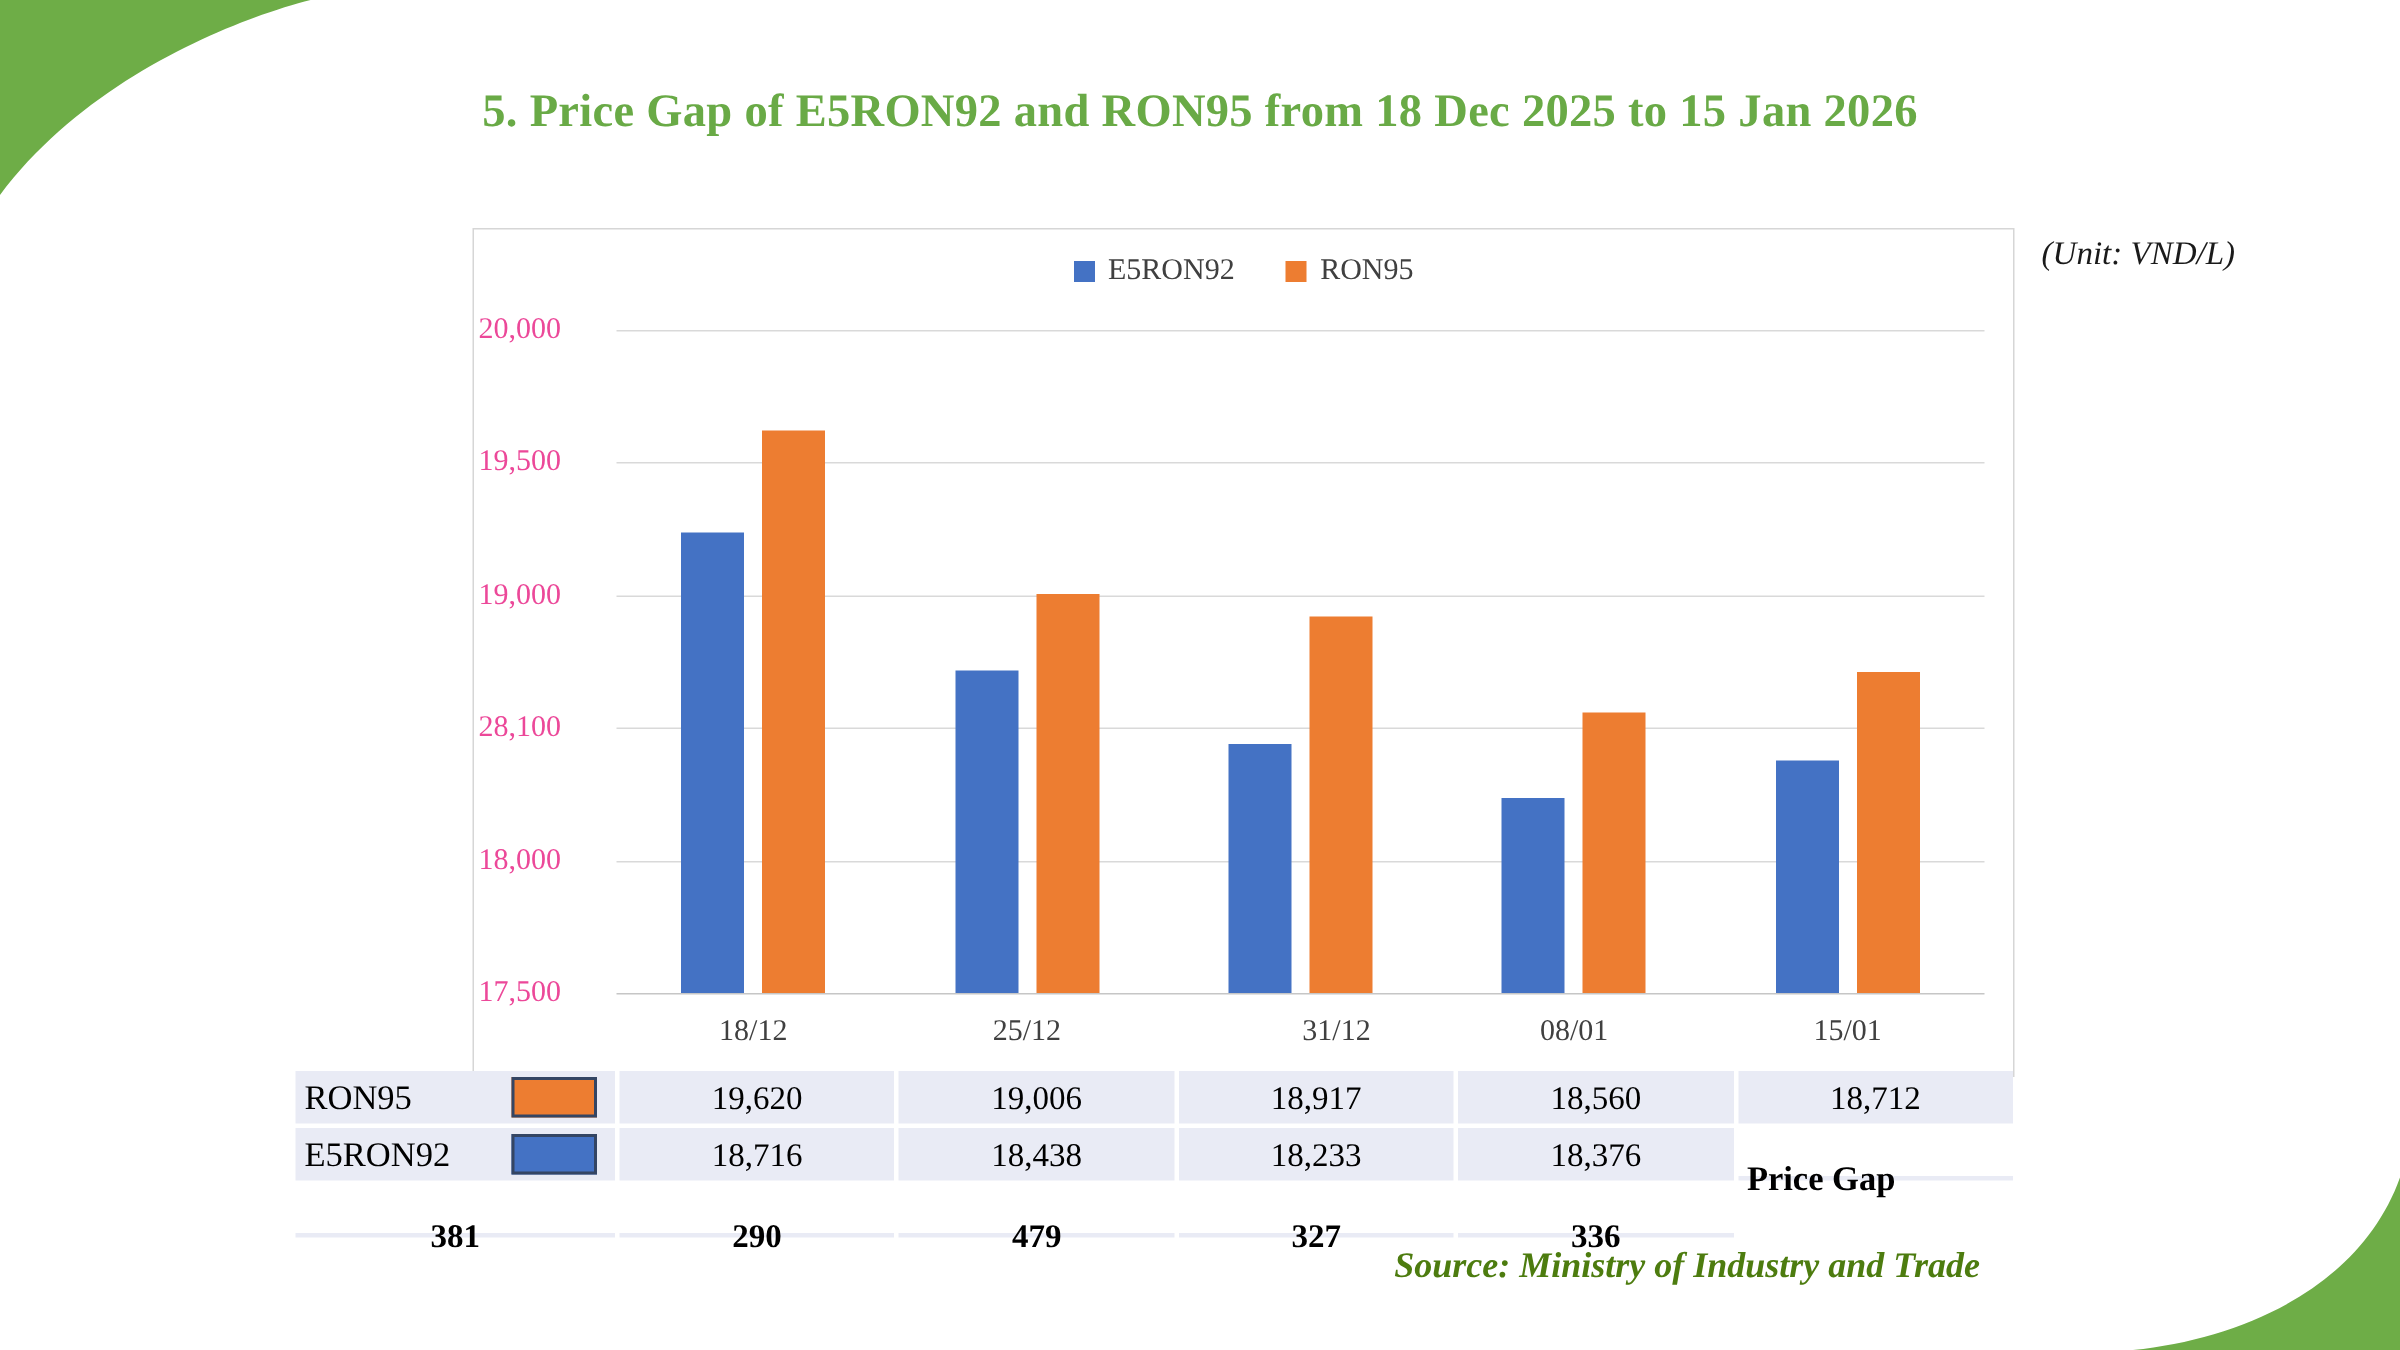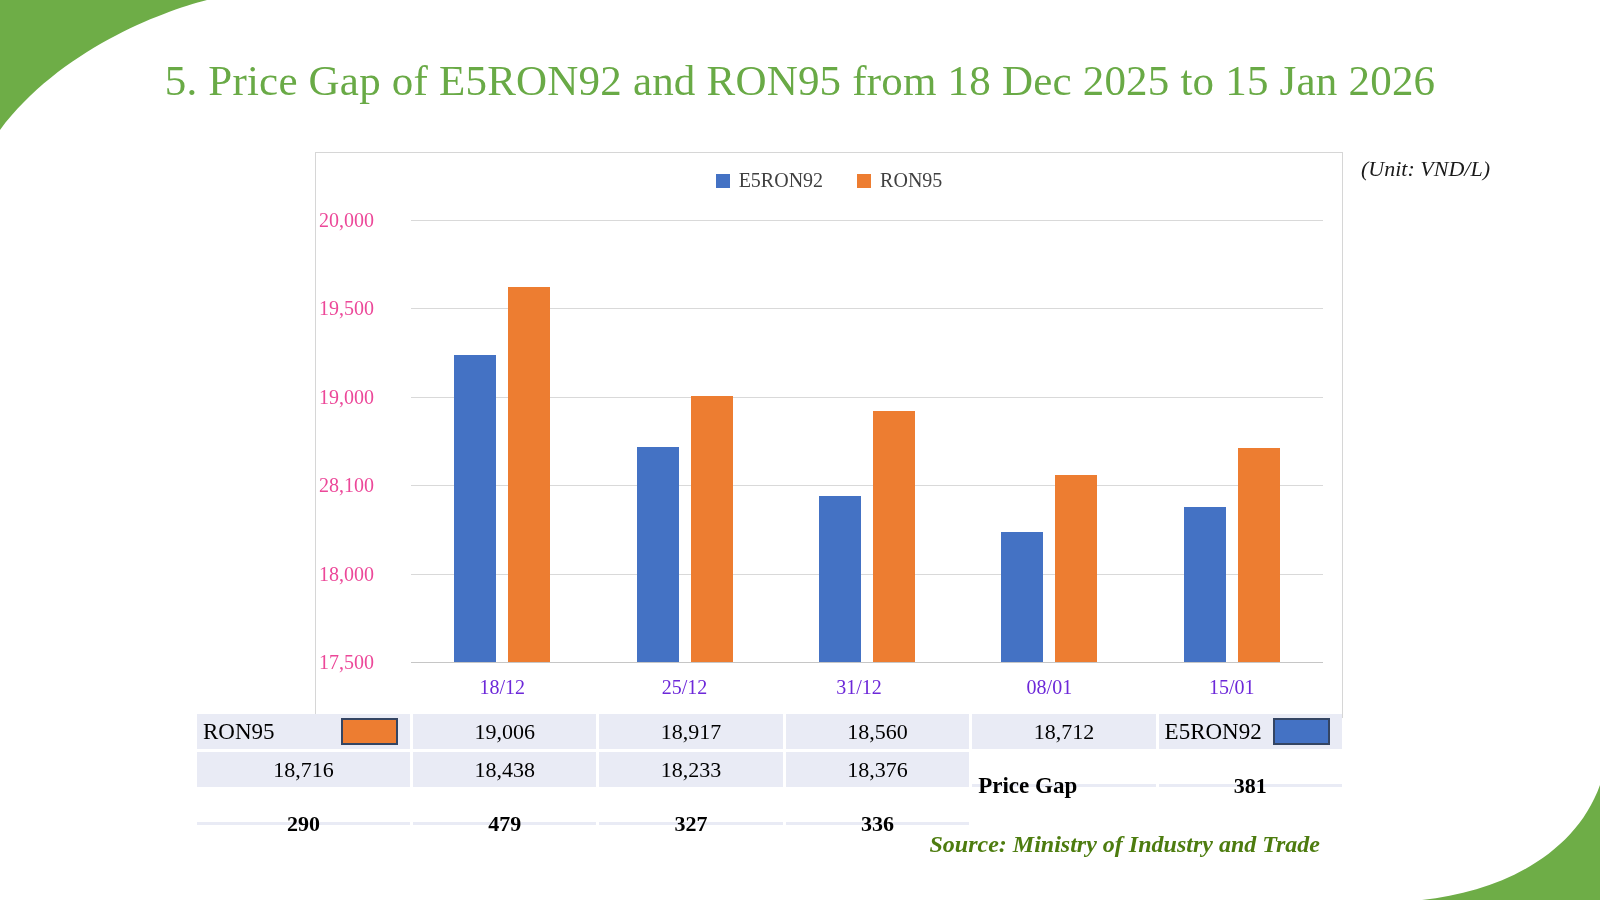--- a/index.html
+++ b/index.html
@@ -12,22 +12,22 @@
     font-family: "Liberation Serif", serif;
   }
   .corner-svg { position: absolute; pointer-events: none; }
   #corner-tl { top: 0; left: 0; }
   #corner-br { bottom: 0; right: 0; }
 
   .slide-title {
     position: absolute;
     top: 56px; left: 0; right: 0;
     text-align: center;
-    font-size: 43px;
-    font-weight: normal;
+    font-size: 31px;
+    font-weight: bold;
     color: var(--title-green, #69AA46);
     letter-spacing: 0.2px;
   }
   .unit-label {
     position: absolute;
     top: 156px; right: 110px;
     font-size: 22px;
     font-style: italic;
     color: #1a1a1a;
   }
@@ -61,21 +61,21 @@
     position: absolute;
     width: 80px;
     font-size: 20px;
     color: #ec4899;
     transform: translateY(-50%);
   }
   .x-tick-label {
     position: absolute;
     text-align: center;
     font-size: 20px;
-    color: #6d28d9;
+    color: #404040;
     transform: translateX(-50%);
   }
   .bar { position: absolute; }
 
   .data-table {
     position: absolute;
     left: 197px; top: 714px;
     width: 1145px;
     display: grid;
     grid-template-columns: 213px repeat(5, 1fr);
@@ -150,35 +150,36 @@
       <div class="gridline baseline" style="left: 95px; width: 912px; top: 509px;"></div>
       <div class="y-tick-label" style="left: 3px; top: 509px;">17,500</div>
       <div class="bar" style="width: 42px; height: 307.455px; top: 201.545px; left: 138.2px; background: rgb(68, 114, 196);"></div>
       <div class="bar" style="width: 42px; height: 374.816px; top: 134.184px; left: 192.2px; background: rgb(237, 125, 49);"></div>
       <div class="x-tick-label" style="left: 186.2px; top: 523px;">18/12</div>
       <div class="bar" style="width: 42px; height: 214.989px; top: 294.011px; left: 320.6px; background: rgb(68, 114, 196);"></div>
       <div class="bar" style="width: 42px; height: 266.261px; top: 242.739px; left: 374.6px; background: rgb(237, 125, 49);"></div>
       <div class="x-tick-label" style="left: 368.6px; top: 523px;">25/12</div>
       <div class="bar" style="width: 42px; height: 165.838px; top: 343.162px; left: 503px; background: rgb(68, 114, 196);"></div>
       <div class="bar" style="width: 42px; height: 250.526px; top: 258.474px; left: 557px; background: rgb(237, 125, 49);"></div>
-      <div class="x-tick-label" style="left: 543px; top: 523px;">31/12</div>
+      <div class="x-tick-label" style="left: 575px; top: 523px;">31/12</div>
       <div class="bar" style="width: 42px; height: 129.594px; top: 379.406px; left: 685.4px; background: rgb(68, 114, 196);"></div>
       <div class="bar" style="width: 42px; height: 187.408px; top: 321.592px; left: 739.4px; background: rgb(237, 125, 49);"></div>
       <div class="x-tick-label" style="left: 733.4px; top: 523px;">08/01</div>
       <div class="bar" style="width: 42px; height: 154.877px; top: 354.123px; left: 867.8px; background: rgb(68, 114, 196);"></div>
       <div class="bar" style="width: 42px; height: 214.282px; top: 294.718px; left: 921.8px; background: rgb(237, 125, 49);"></div>
       <div class="x-tick-label" style="left: 915.8px; top: 523px;">15/01</div>
     </div>
 </div>
 
 <div class="data-table" id="data-table">
     <div class="cell label-cell">
       <span>RON95</span>
       <span class="table-swatch" style="background: rgb(237, 125, 49); border-color: rgb(52, 69, 99);"></span>
     </div>
+    <div class="cell">19,620</div>
     <div class="cell">19,006</div>
     <div class="cell">18,917</div>
     <div class="cell">18,560</div>
     <div class="cell">18,712</div>
     <div class="cell label-cell">
       <span>E5RON92</span>
       <span class="table-swatch" style="background: rgb(68, 114, 196); border-color: rgb(52, 69, 99);"></span>
     </div>
     <div class="cell">18,716</div>
     <div class="cell">18,438</div>

